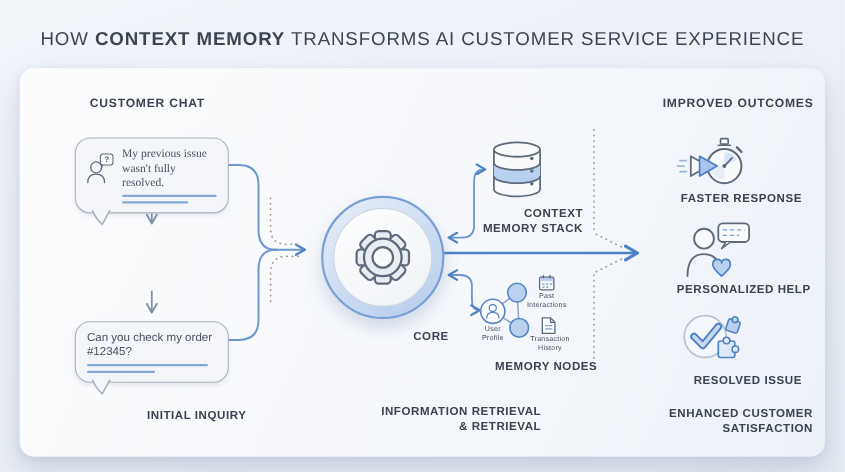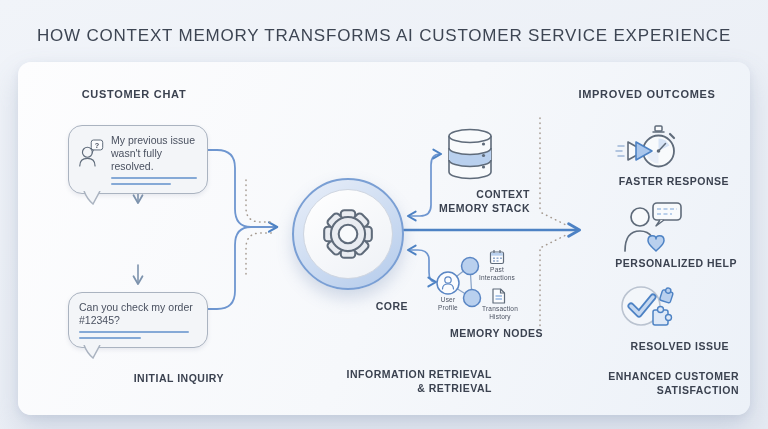--- a/index.html
+++ b/index.html
@@ -6,39 +6,39 @@
   html,body { width:768px; height:429px; overflow:hidden; }
   body {
     font-family:"Liberation Sans", sans-serif;
     background:linear-gradient(160deg,#f1f4f9 0%,#e6ebf3 100%);
     position:relative; color:#3b4250;
   }
   .title {
     position:absolute; top:26px; left:0; width:768px; text-align:center;
     font-size:17px; font-weight:400; letter-spacing:.8px; color:#3d4553;
   }
-  .title b { font-weight:400;text-align:center; }
+  .title b { font-weight:700;text-align:center; }
   .panel {
     position:absolute; left:18px; top:62px; width:732px; height:353px;
     border-radius:13px;
     background:linear-gradient(115deg,#fdfdfe 0%,#f6f8fb 52%,#ecf1f8 100%);
     box-shadow:0 14px 30px rgba(90,110,150,.20), 0 3px 8px rgba(90,110,150,.10);
   }
   .sec-h { position:absolute; font-size:11px; font-weight:700; letter-spacing:.7px; text-align:center; color:#3b4250; }
   .lbl   { position:absolute; font-size:10.5px; font-weight:700; letter-spacing:.5px; text-align:right; color:#3b4250; line-height:1.3; }
   .bubble {
     position:absolute; left:50px; width:140px; min-height:54px;
     background:#f3f5f8; border:1.5px solid #aab3c0; border-radius:14px;
     padding:8px 10px; font-size:10.5px; line-height:1.25; color:#4a5160;
     box-shadow:0 2px 4px rgba(120,130,155,.14);
   }
   .bubble .tail { position:absolute; top:calc(100% - 2px); width:18px; height:14px; }
   .tail.l { left:14px; } .tail.r { right:20px; transform:scaleX(-1); }
   .b-row { display:flex; gap:6px; }
-  .b-text { flex:1; }
+  .b-text { flex:1;font-family:Liberation Serif, serif; }
   .uline { height:2px; background:#85a9d6; border-radius:2px; margin-top:4px; }
   .small-lbl { position:absolute; font-size:6.5px; line-height:1.2; text-align:center; color:#4a5160; letter-spacing:.2px; }
   .core-outer {
     position:absolute; left:274px; top:116px; width:112px; height:112px; border-radius:50%;
     background:linear-gradient(145deg,#e9eff9 0%,#b4cbeb 100%);
     border:2px solid #7a9fd4; box-shadow:0 8px 16px rgba(90,120,170,.25);
   }
   .core-inner {
     position:absolute; inset:9px; border-radius:50%;
     background:linear-gradient(145deg,#ffffff 0%,#eef1f6 100%);
@@ -204,21 +204,21 @@
   <div class="small-lbl" style="left:455px;top:204px;width:48px">
     <div>Past</div>
       <div>Interactions</div>
   </div>
   <div class="small-lbl" style="left:456px;top:243px;width:52px">
     <div>Transaction</div>
       <div>History</div>
   </div>
   <div class="lbl" style="left:380px;top:265px;width:145px">MEMORY NODES</div>
 
-  <div class="sec-h" style="left:539px;top:26px;width:180px">IMPROVED OUTCOMES</div>
+  <div class="sec-h" style="left:563px;top:26px;width:180px">IMPROVED OUTCOMES</div>
 
   <svg class="abs" style="left:597px;top:58px" width="66" height="54" viewBox="0 0 66 54">
     <rect x="40" y="6" width="7" height="5" rx="1" fill="#f8fafc" stroke="#5f6b7a" stroke-width="1.5"></rect>
     <line x1="38" y1="12" x2="49" y2="12" stroke="#5f6b7a" stroke-width="1.5" stroke-linecap="round"></line>
     <line x1="55" y1="14" x2="59" y2="18" stroke="#5f6b7a" stroke-width="2.2" stroke-linecap="round"></line>
     <circle cx="43.5" cy="31" r="15.5" fill="#f8fafc" stroke="#5f6b7a" stroke-width="1.8"></circle>
     <path d="M43.5,31 L43.5,18.5 A12.5,12.5 0 0 1 54.5,25.5 Z" fill="#d7e4f6"></path>
     <path d="M43.5,31 L31.5,34 A12.5,12.5 0 0 0 43.5,43.5 Z" fill="#e8eef8"></path>
     <line x1="43.5" y1="31" x2="50.5" y2="23.5" stroke="#5f6b7a" stroke-width="1.5" stroke-linecap="round"></line>
     <circle cx="43.5" cy="31" r="1.8" fill="#5f6b7a"></circle>

